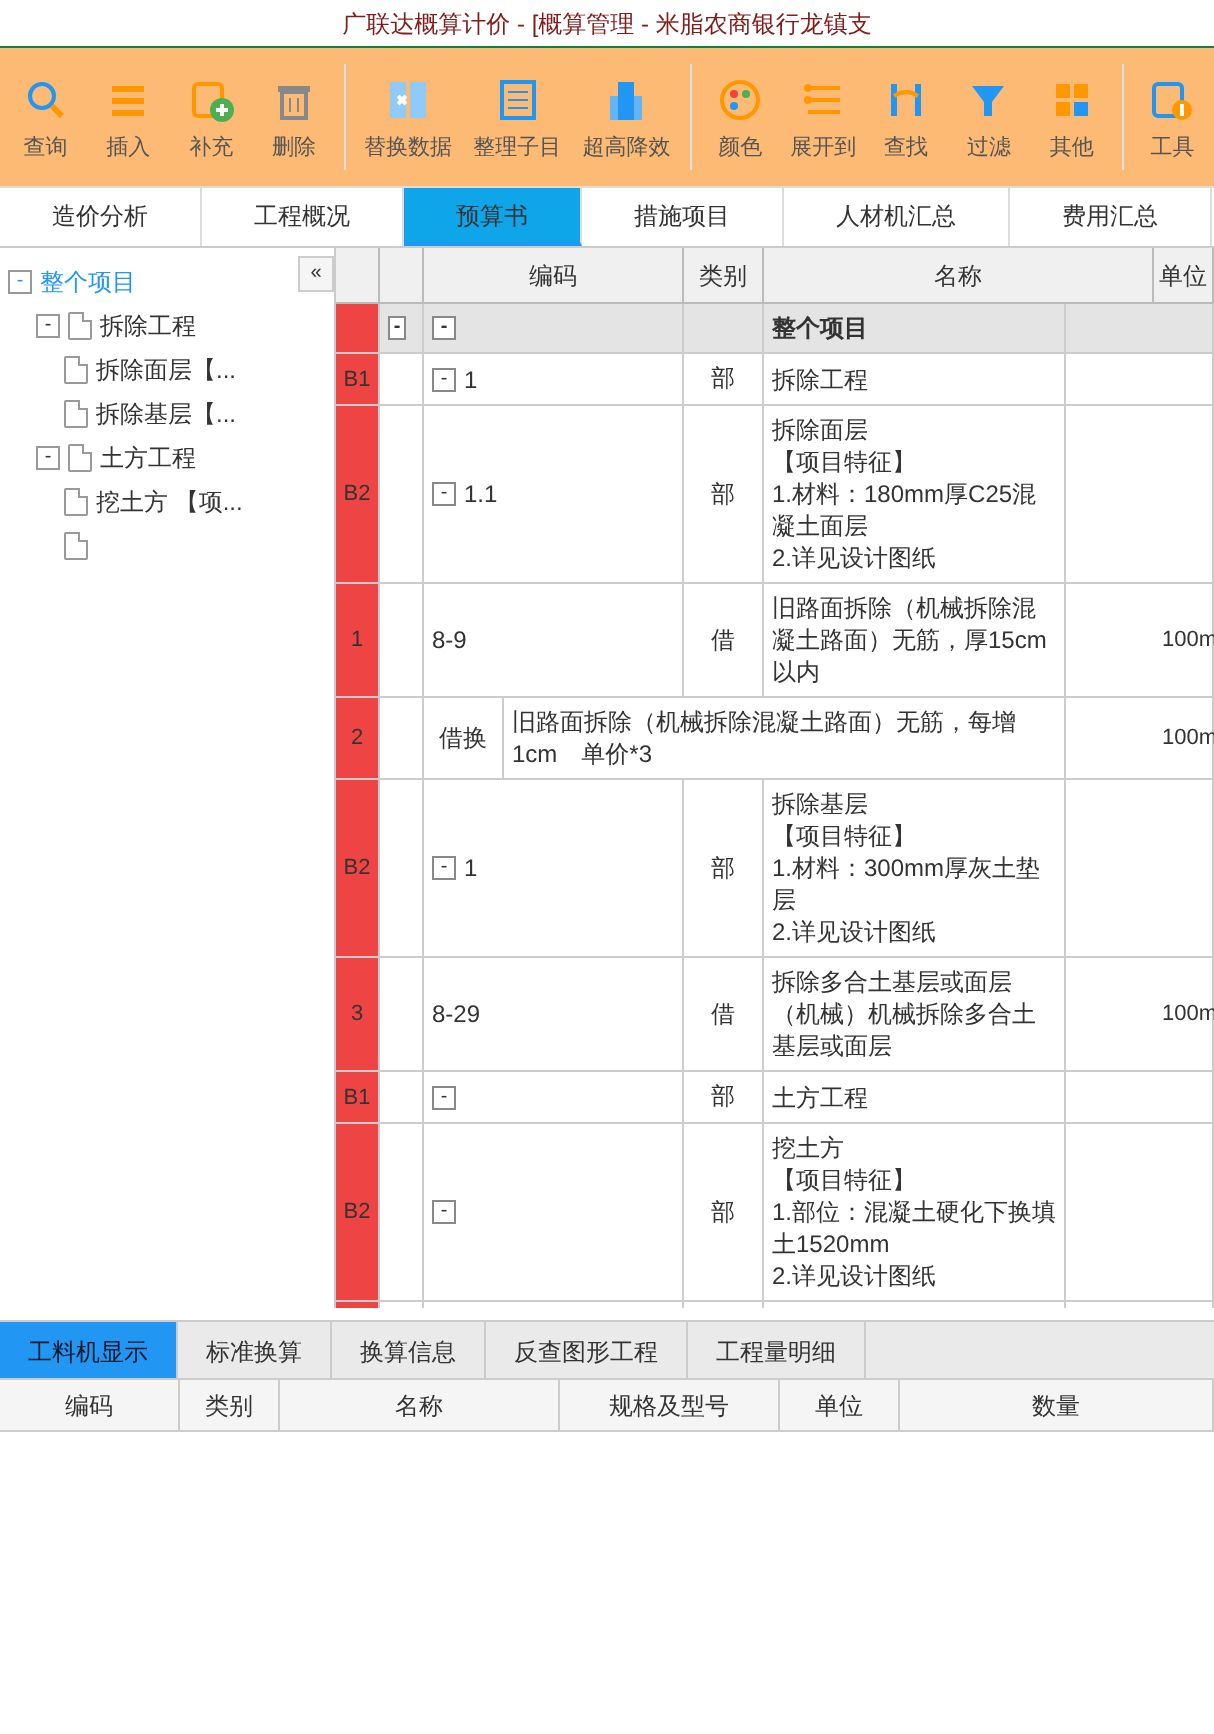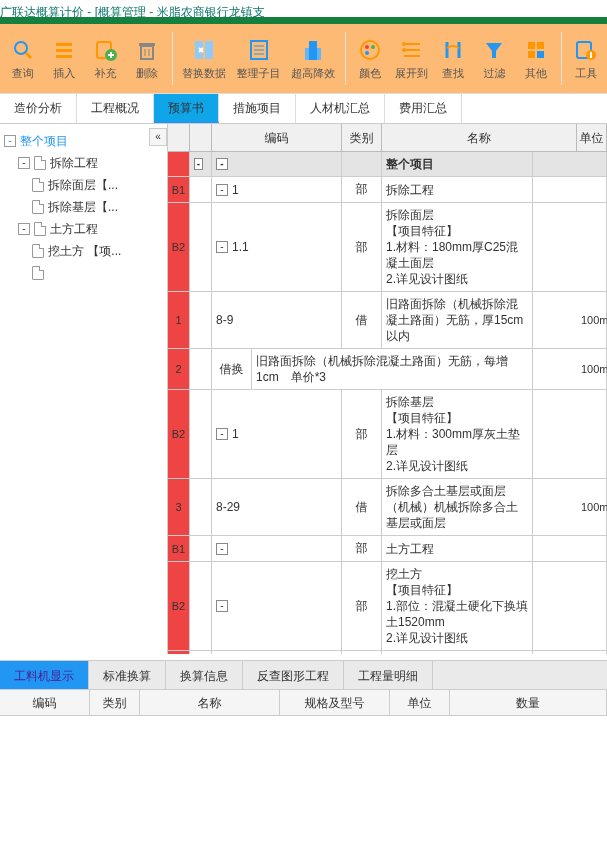--- a/index.html
+++ b/index.html
@@ -1,25 +1,25 @@
 <!DOCTYPE html>
 <html><head>
 <meta charset="utf-8">
 <style>
 * { box-sizing: border-box; margin: 0; padding: 0; }
 body { font-family: "Microsoft YaHei", Arial, sans-serif; font-size: 12px; color: #333; background: #fff; width: 607px; height: 867px; overflow: hidden; position: relative; }
-.title-bar { height: 24px; line-height: 24px; text-align: left; font-size: 12px; color: #0f766e; border-bottom: 7px solid #15803d; }
+.title-bar { height: 24px; line-height: 24px; text-align: center; font-size: 12px; color: #7f1d1d; border-bottom: 1px solid #15803d; }
 .toolbar { display: flex; height: 70px; border-bottom: 1px solid #ddd; background: #fdba74; padding-left: 2px; }
 .tb-item { display: flex; flex-direction: column; align-items: center; justify-content: center; width: 44px; cursor: pointer; }
 .tb-item.wide { width: 58px; }
 .tb-icon { width: 28px; height: 28px; display: flex; align-items: center; justify-content: center; margin-bottom: 2px; }
 .tb-label { font-size: 11px; color: #555; white-space: nowrap; }
 .tb-sep { width: 1px; background: #e0e0e0; margin: 8px 4px; }
 .tabs { display: flex; height: 30px; border-bottom: 1px solid #ccc; }
-.tab { padding: 0 14px; line-height: 29px; cursor: pointer; border-right: 1px solid #ddd; font-size: 12px; }
+.tab { padding: 0 26px; line-height: 29px; cursor: pointer; border-right: 1px solid #ddd; font-size: 12px; }
 .tab.active { background: #0ea5e9; border-bottom: 2px solid #2196f3; }
 .main { display: flex; height: 530px; }
 .tree-panel { width: 168px; border-right: 1px solid #ccc; position: relative; padding-top: 6px; }
 .collapse-handle { position: absolute; right: 0; top: 4px; width: 18px; height: 18px; border: 1px solid #ccc; background: #f5f5f5; text-align: center; line-height: 16px; font-size: 10px; cursor: pointer; }
 .tree-node { display: flex; align-items: center; height: 22px; padding-left: 4px; cursor: pointer; }
 .tree-node .exp { width: 12px; height: 12px; border: 1px solid #999; text-align: center; line-height: 10px; font-size: 10px; margin-right: 4px; background: #fff; }
 .tree-node.root { color: #2196f3; }
 .tree-indent { display: inline-block; width: 14px; }
 .doc-icon { width: 12px; height: 14px; border: 1px solid #999; border-radius: 1px; margin-right: 4px; background: #fff; position: relative; }
 .doc-icon:before { content: ""; position: absolute; right: -1px; top: -1px; width: 4px; height: 4px; border-left: 1px solid #999; border-bottom: 1px solid #999; background: #fff; }
@@ -37,21 +37,21 @@
 .gc.name { flex: 1; white-space: pre-line; line-height: 16px; }
 .gc.unit { width: 30px; font-size: 11px; margin-left: 44px; }
 .g-exp { width: 12px; height: 12px; border: 1px solid #888; text-align: center; line-height: 10px; font-size: 10px; margin-right: 4px; cursor: pointer; background: #fff; }
 .grow.header { background: #e4e4e4; font-weight: bold; }
 .grow.sel { outline: 2px solid #2196f3; outline-offset: -2px; }
 .grow.sel .gc.a { font-weight: bold; }
 .grow.sel .gc.name { position: relative; }
 .dd-arrow { position: absolute; right: 2px; top: 50%; transform: translateY(-50%); width: 0; height: 0; border-left: 5px solid transparent; border-right: 5px solid transparent; border-top: 6px solid #666; }
 .bottom-tabs { display: flex; height: 30px; background: #eaeaea; border-top: 1px solid #ccc; border-bottom: 1px solid #ccc; margin-top: 6px; }
 .btab { padding: 0 14px; line-height: 30px; cursor: pointer; border-right: 1px solid #ccc; font-size: 12px; }
-.btab.active { background: #2196f3; color: #4c1d95; }
+.btab.active { background: #2196f3; color: #0f172a; }
 .bottom-head { display: flex; height: 26px; background: #f5f5f5; border-bottom: 1px solid #ccc; }
 .bh { border-right: 1px solid #ccc; line-height: 26px; text-align: center; font-size: 12px; }
 .bh.code { width: 90px; } .bh.cat { width: 50px; } .bh.name { width: 140px; } .bh.spec { width: 110px; } .bh.unit { width: 60px; } .bh.qty { flex: 1; }
 svg { display: block; }
 </style>
 </head>
 <body>
 
 <div class="title-bar">广联达概算计价 - [概算管理 - 米脂农商银行龙镇支</div>
 

